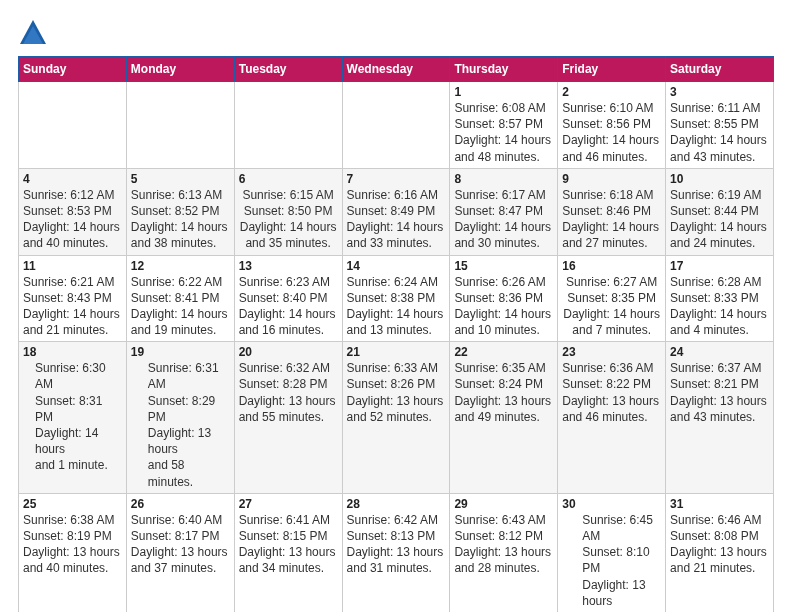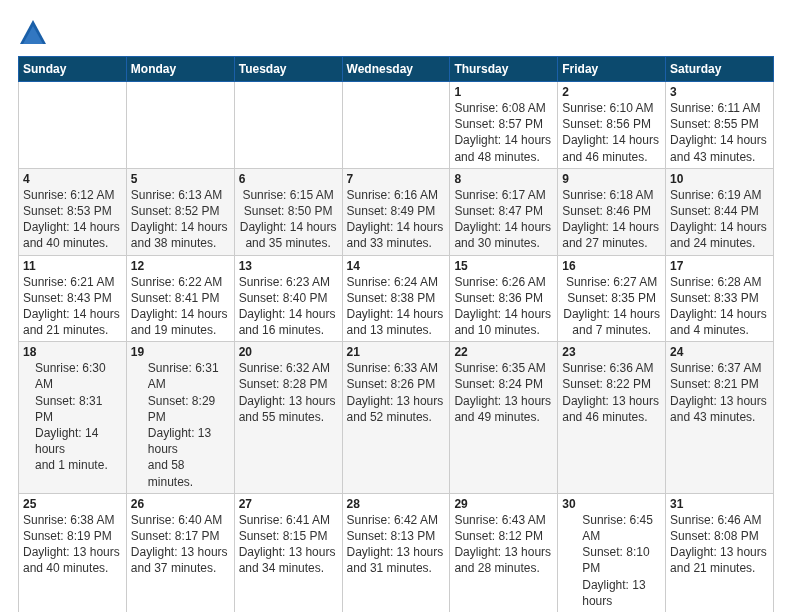--- a/index.html
+++ b/index.html
@@ -61,21 +61,21 @@
       color: #444;
     }
     .calendar {
       flex: 1;
       border: 1px solid #ccc;
       border-collapse: collapse;
       width: 100%;
       table-layout: fixed;
     }
     .calendar thead tr th {
-      background-color: #0c4a6e;
+      background-color: #be185d;
       color: #fff;
       font-size: 12px;
       font-weight: bold;
       padding: 5px 4px;
       text-align: left;
       border: 1px solid #1a5fa8;
     }
     .calendar tbody tr td {
       border: 1px solid #ccc;
       vertical-align: top;

